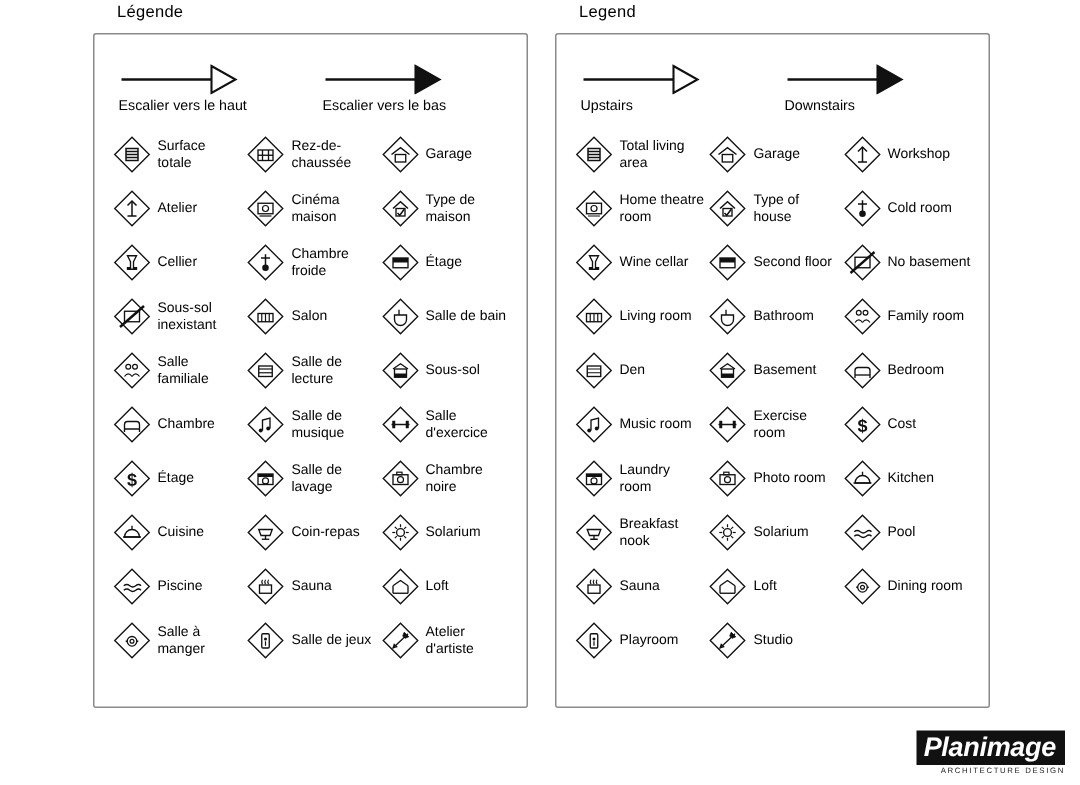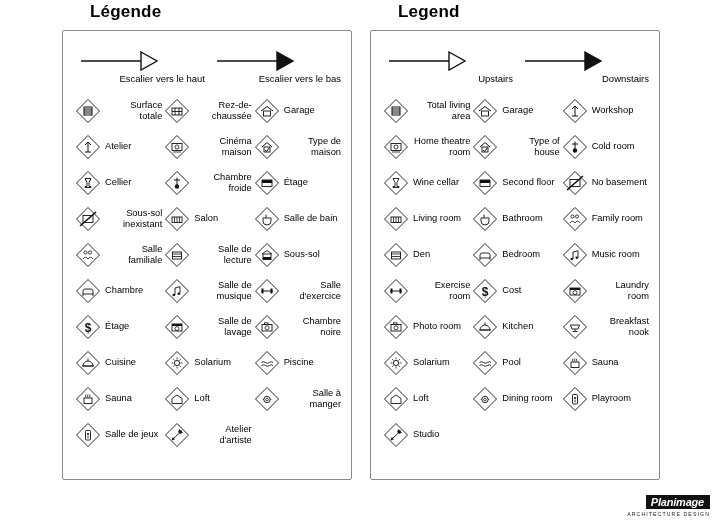--- a/index.html
+++ b/index.html
@@ -17,35 +17,34 @@
   }
   .panel {
     position: absolute;
     top: 0;
     width: 300px;
   }
   #panel-fr { left: 62px; }
   #panel-en { left: 370px; }
 
   .panel-title {
-    font-size: 17px;
-    font-weight: bold;
+    font-size: 11px;
+    font-weight: normal;
     letter-spacing: 0.2px;
-    margin: 2px 0 8px 28px;
+    margin: 2px 0 8px 16px;
     color: #000;
   }
   .panel-box {
     border: 1px solid #8a8a8a;
     border-radius: 2px;
     padding: 12px 10px 10px 12px;
     box-sizing: border-box;
     width: 290px;
     height: 450px;
     background: #fff;
-    text-align: right;
   }
 
   
   .stairs-row {
     display: flex;
     gap: 10px;
     margin: 6px 0 10px 4px;
   }
   .stairs-item {
     width: 128px;
@@ -92,21 +91,21 @@
   
   #logo {
     position: absolute;
     right: 10px;
     bottom: 6px;
     text-align: right;
   }
   .logo-main {
     background: #111;
     color: #fff;
-    font-size: 11px;
+    font-size: 18px;
     font-weight: bold;
     font-style: italic;
     padding: 1px 6px 1px 5px;
     display: inline-block;
     letter-spacing: -0.2px;
   }
   .logo-sub {
     font-size: 5.2px;
     letter-spacing: 1.1px;
     color: #222;
@@ -372,20 +371,31 @@
               <line x1="7" y1="16" x2="19" y2="16" stroke="#111" stroke-width="0.9"></line>
               <line x1="13" y1="11" x2="13" y2="8.5" stroke="#111" stroke-width="0.9"></line>
             </svg>
           </span>
           <span class="cell-label">Cuisine</span>
         </div>
         <div class="cell">
           <span class="icon-box">
             <svg width="26" height="26" viewBox="0 0 26 26">
               <polygon points="13,1.5 24.5,13 13,24.5 1.5,13" fill="none" stroke="#111" stroke-width="0.9"></polygon>
+              <path d="M8.5 11 h9 l-1.5 4 h-6 z" fill="none" stroke="#111" stroke-width="0.9"></path>
+              <line x1="13" y1="15" x2="13" y2="17.5" stroke="#111" stroke-width="0.9"></line>
+              <line x1="10.5" y1="17.5" x2="15.5" y2="17.5" stroke="#111" stroke-width="0.9"></line>
+            </svg>
+          </span>
+          <span class="cell-label">Coin-repas</span>
+        </div>
+        <div class="cell">
+          <span class="icon-box">
+            <svg width="26" height="26" viewBox="0 0 26 26">
+              <polygon points="13,1.5 24.5,13 13,24.5 1.5,13" fill="none" stroke="#111" stroke-width="0.9"></polygon>
               <circle cx="13" cy="13" r="2.6" fill="none" stroke="#111" stroke-width="0.9"></circle>
               <line x1="13" y1="7.5" x2="13" y2="9.5" stroke="#111" stroke-width="0.8"></line>
               <line x1="13" y1="16.5" x2="13" y2="18.5" stroke="#111" stroke-width="0.8"></line>
               <line x1="7.5" y1="13" x2="9.5" y2="13" stroke="#111" stroke-width="0.8"></line>
               <line x1="16.5" y1="13" x2="18.5" y2="13" stroke="#111" stroke-width="0.8"></line>
               <line x1="9.2" y1="9.2" x2="10.6" y2="10.6" stroke="#111" stroke-width="0.8"></line>
               <line x1="15.4" y1="15.4" x2="16.8" y2="16.8" stroke="#111" stroke-width="0.8"></line>
               <line x1="16.8" y1="9.2" x2="15.4" y2="10.6" stroke="#111" stroke-width="0.8"></line>
               <line x1="10.6" y1="15.4" x2="9.2" y2="16.8" stroke="#111" stroke-width="0.8"></line>
             </svg>
@@ -621,20 +631,31 @@
               <line x1="8.5" y1="12" x2="17.5" y2="12" stroke="#111" stroke-width="0.8"></line>
               <line x1="8.5" y1="14.5" x2="17.5" y2="14.5" stroke="#111" stroke-width="0.8"></line>
             </svg>
           </span>
           <span class="cell-label">Den</span>
         </div>
         <div class="cell">
           <span class="icon-box">
             <svg width="26" height="26" viewBox="0 0 26 26">
               <polygon points="13,1.5 24.5,13 13,24.5 1.5,13" fill="none" stroke="#111" stroke-width="0.9"></polygon>
+              <path d="M8 12 L13 8.5 L18 12" fill="none" stroke="#111" stroke-width="0.9"></path>
+              <rect x="9" y="12" width="8" height="5.5" fill="none" stroke="#111" stroke-width="0.9"></rect>
+              <rect x="9" y="15" width="8" height="2.5" fill="#111"></rect>
+            </svg>
+          </span>
+          <span class="cell-label">Basement</span>
+        </div>
+        <div class="cell">
+          <span class="icon-box">
+            <svg width="26" height="26" viewBox="0 0 26 26">
+              <polygon points="13,1.5 24.5,13 13,24.5 1.5,13" fill="none" stroke="#111" stroke-width="0.9"></polygon>
               <path d="M8 16 v-3 a2 2 0 0 1 2 -2 h6 a2 2 0 0 1 2 2 v3" fill="none" stroke="#111" stroke-width="0.9"></path>
               <line x1="8" y1="16" x2="18" y2="16" stroke="#111" stroke-width="0.9"></line>
               <line x1="8" y1="16" x2="8" y2="18" stroke="#111" stroke-width="0.9"></line>
               <line x1="18" y1="16" x2="18" y2="18" stroke="#111" stroke-width="0.9"></line>
             </svg>
           </span>
           <span class="cell-label">Bedroom</span>
         </div>
         <div class="cell">
           <span class="icon-box">

